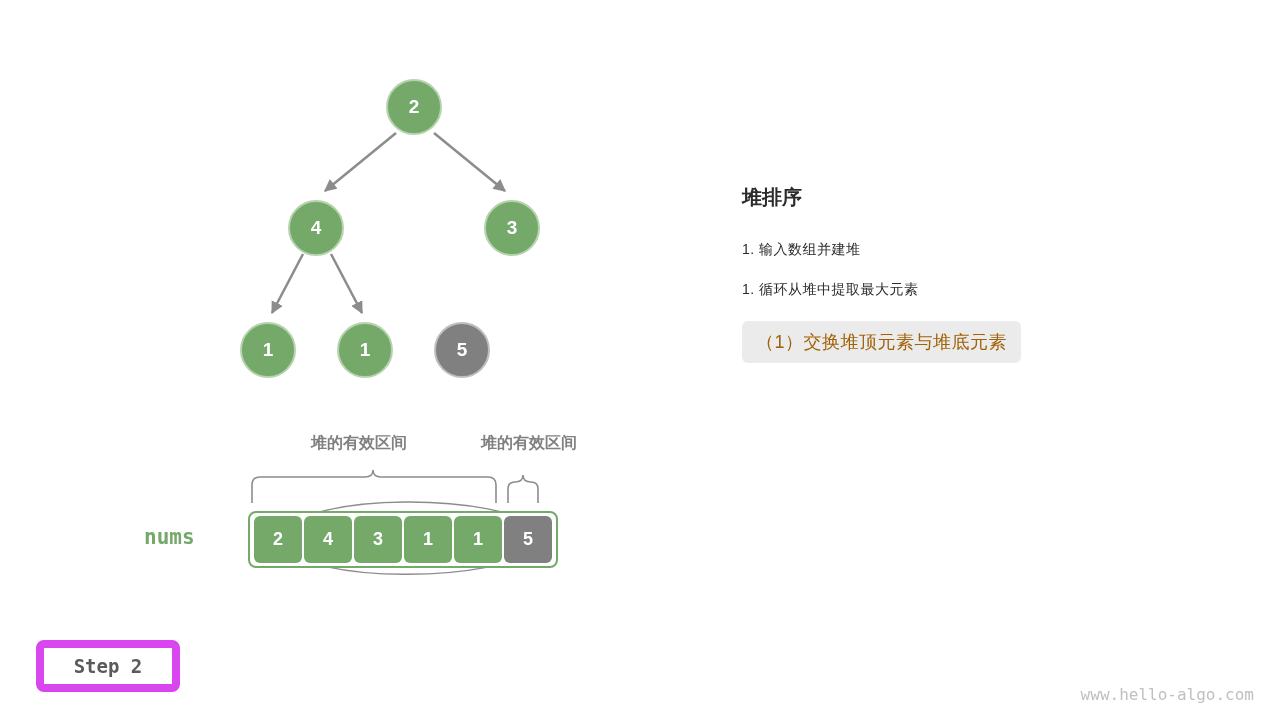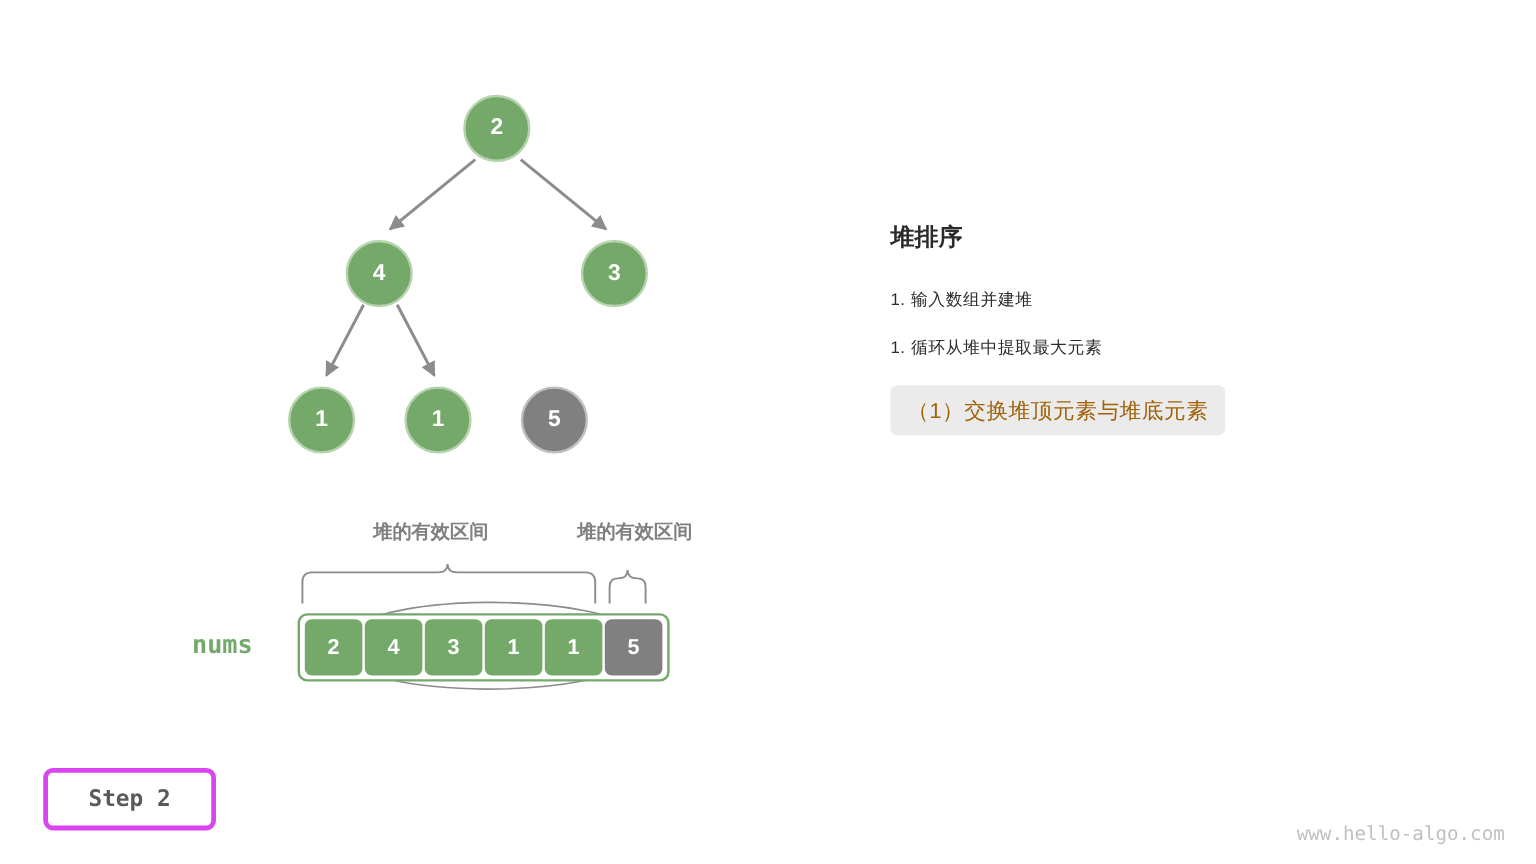--- a/index.html
+++ b/index.html
@@ -52,21 +52,21 @@
     position: absolute;
     font-size: 16px;
     font-weight: bold;
     color: #808080;
     white-space: nowrap;
   }
 
   
   #array-label {
     position: absolute;
-    left: 160px;
+    left: 144px;
     top: 525px;
     font-family: "DejaVu Sans Mono", "Liberation Mono", monospace;
     font-size: 21px;
     font-weight: bold;
     color: #74a96a;
   }
   #array-box {
     position: absolute;
     left: 248px;
     top: 511px;
@@ -124,21 +124,21 @@
     letter-spacing: 0.5px;
   }
 
   
   #step-badge {
     position: absolute;
     left: 36px;
     top: 640px;
     width: 144px;
     height: 52px;
-    border: 4px solid #d946ef;
+    border: 8px solid #d946ef;
     border-radius: 8px;
     display: flex;
     align-items: center;
     justify-content: center;
     font-family: "DejaVu Sans Mono", "Liberation Mono", monospace;
     font-size: 19px;
     font-weight: bold;
     color: #5a5a5a;
     box-sizing: border-box;
   }

